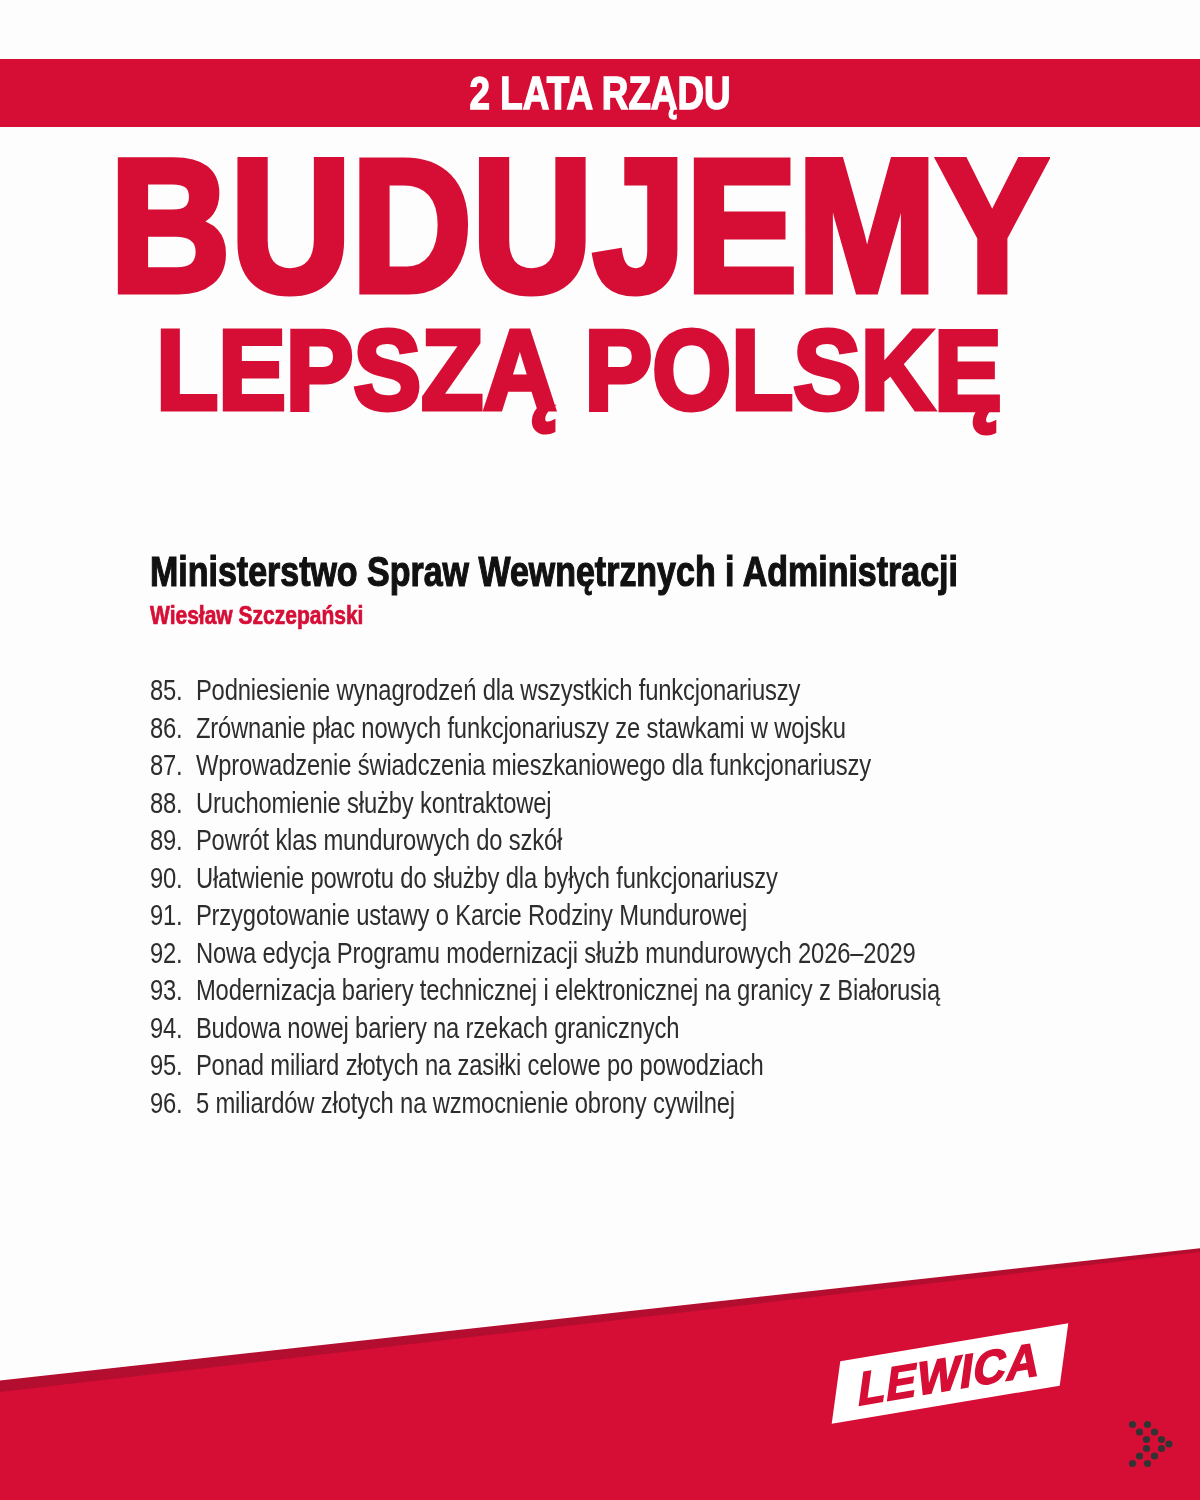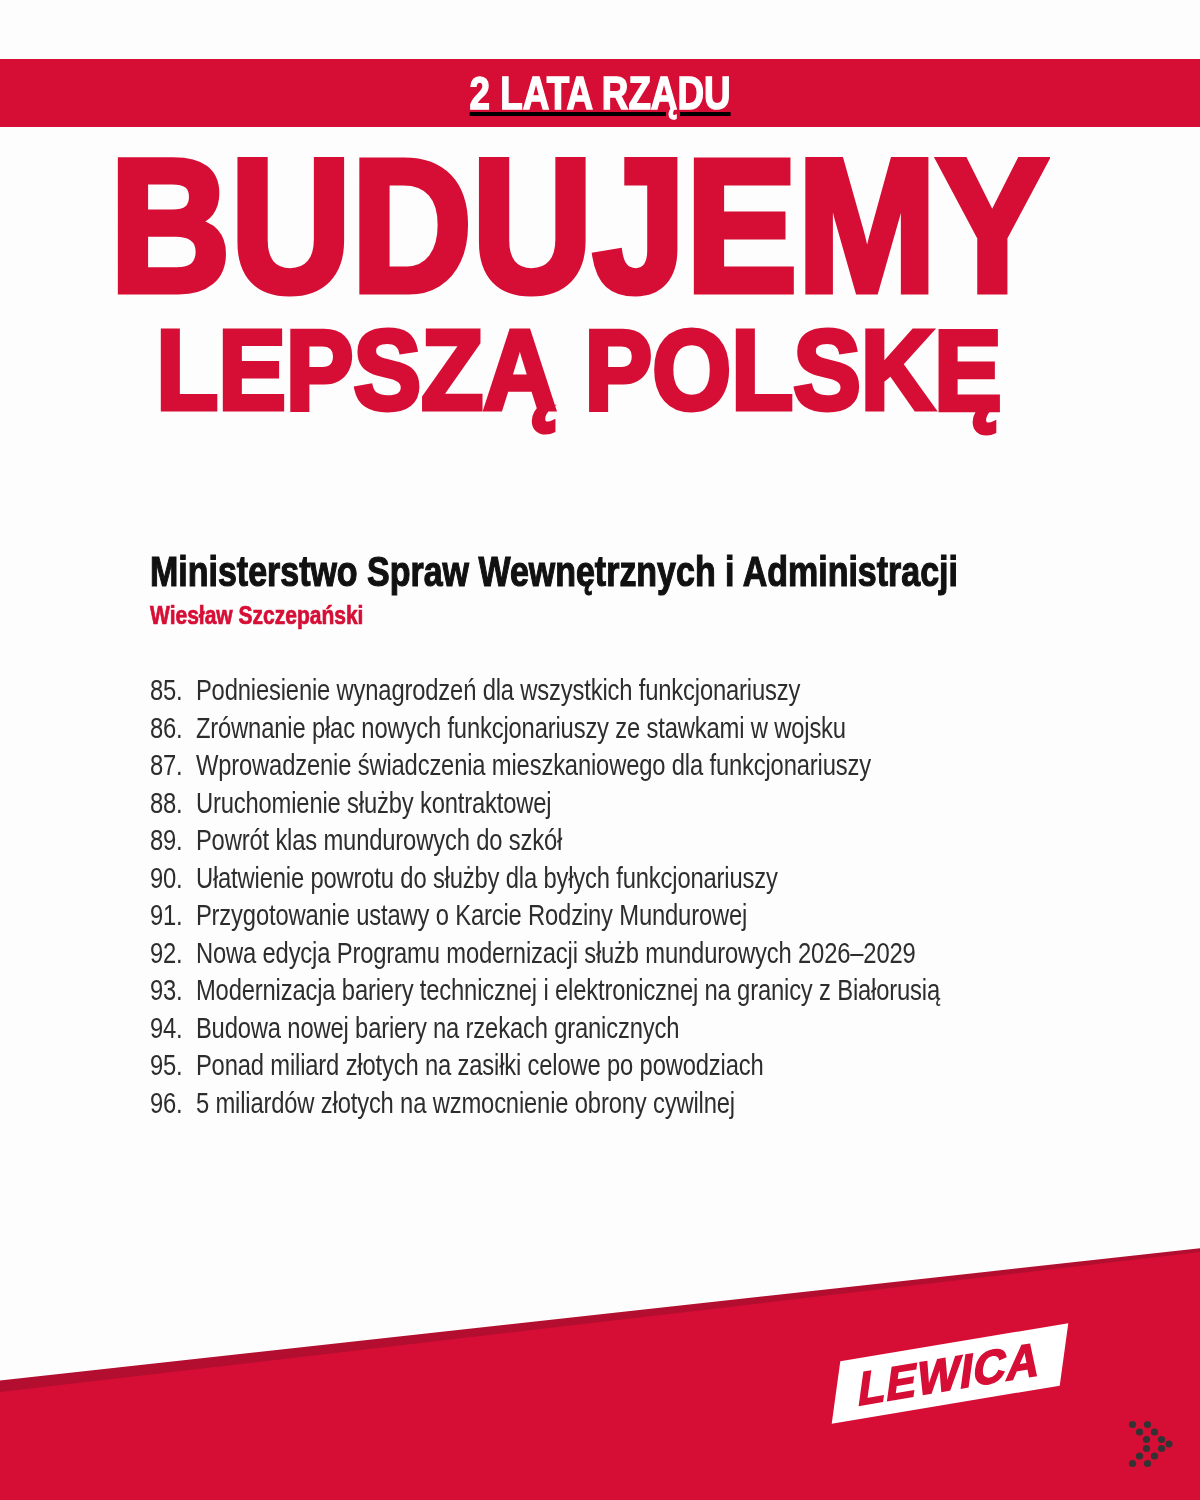--- a/index.html
+++ b/index.html
@@ -14,21 +14,21 @@
   body{
     width:1200px;height:1500px;position:relative;overflow:hidden;
     background:#fdfdfd;
     font-family:"Liberation Sans", sans-serif;
   }
 
   
   .top-band{
     position:absolute;left:0;top:59px;width:1200px;height:68px;
     background:var(--brand-red);
-    display:flex;align-items:center;justify-content:center;text-decoration:underline;
+    display:flex;align-items:center;justify-content:center;
   }
   .top-band .label{
     color:#fff;font-weight:bold;font-size:46px;line-height:68px;
     white-space:nowrap;transform:scaleX(0.8);
     -webkit-text-stroke:1.5px #fff;
   }
 
   
   .hero{
     position:absolute;left:0;top:140px;width:1200px;

